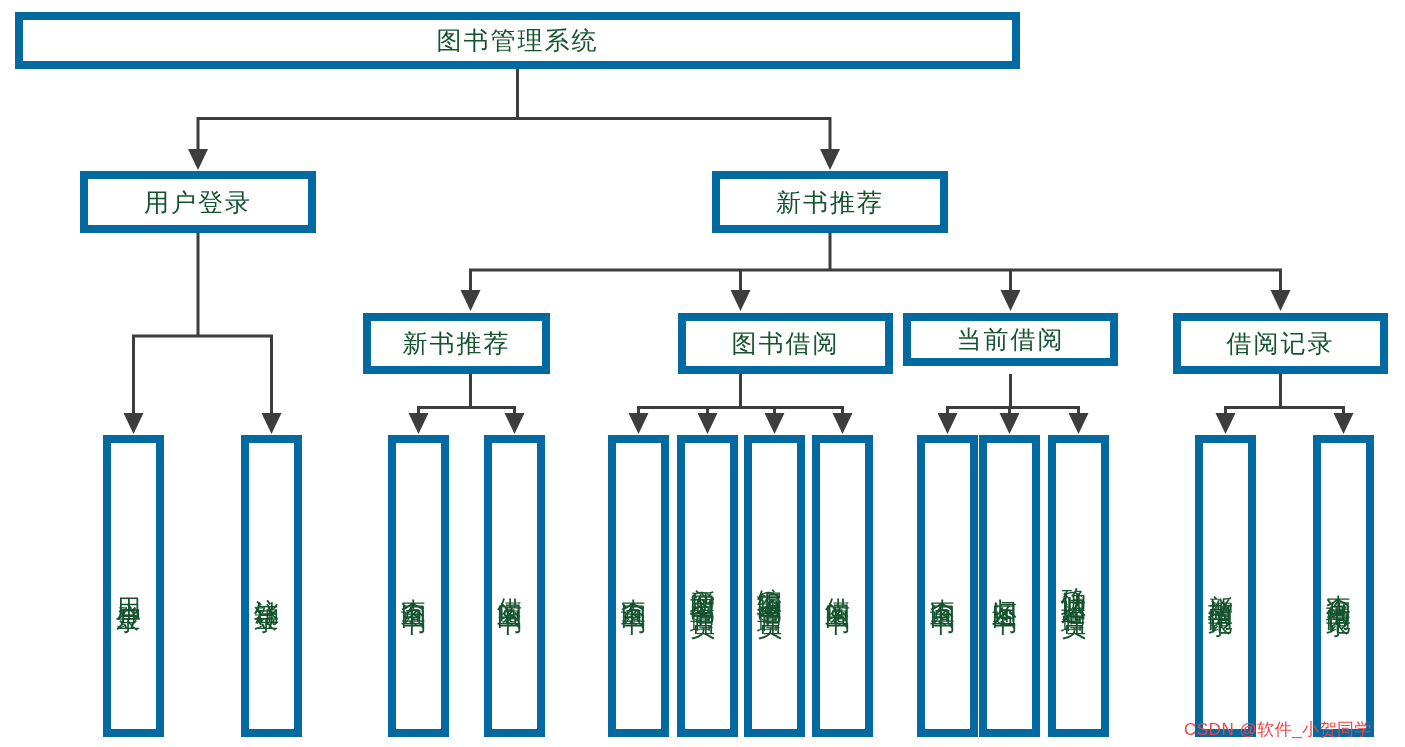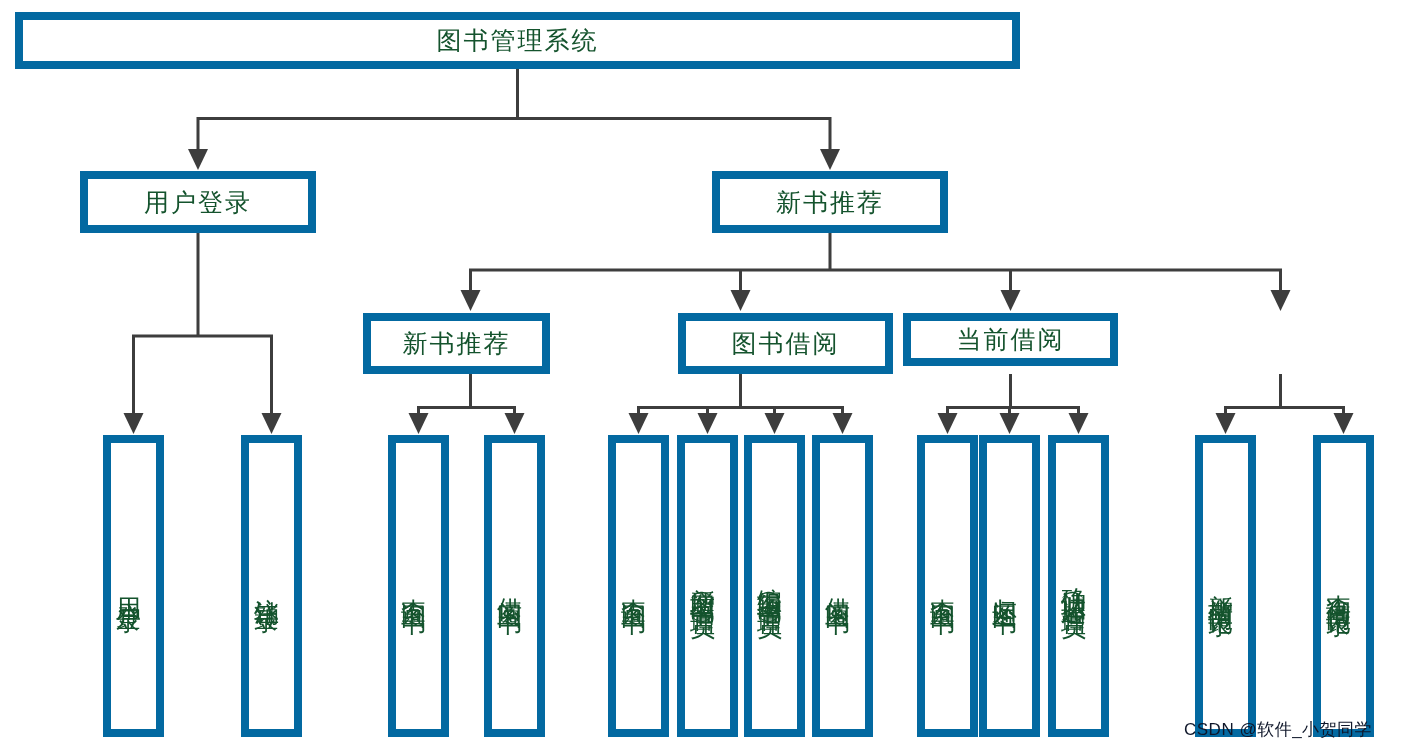--- a/index.html
+++ b/index.html
@@ -44,21 +44,21 @@
     font-size: 25px;
     letter-spacing: 4px;
     line-height: 55px;
   }
   .watermark {
     position: absolute;
     left: 1184px;
     top: 718px;
     font-size: 17px;
     letter-spacing: 0.5px;
-    color: #0f172a;
+    color: #ef4444;
     z-index: 5;
     white-space: nowrap;
   }
 </style>
 </head>
 <body>
 
 <div class="canvas">
 
   <svg class="connectors" viewBox="0 0 1405 747" xmlns="http://www.w3.org/2000/svg">
@@ -95,20 +95,21 @@
   </svg>
 
   <div class="node hnode" style="left:15px; top:12px; width:1005px; height:57px;">图书管理系统</div>
 
   <div class="node hnode" style="left:80px; top:171px; width:236px; height:62px;">用户登录</div>
   <div class="node hnode" style="left:712px; top:171px; width:236px; height:62px;">新书推荐</div>
 
   <div class="node hnode" style="left:363px; top:313px; width:187px; height:61px;">新书推荐</div>
   <div class="node hnode" style="left:633px; top:313px; width:215px; height:61px;margin-left:45px;">图书借阅</div>
   <div class="node hnode" style="left:903px; top:313px; width:215px; height:53px;">当前借阅</div>
+  <div class="node hnode" style="left:1173px; top:313px; width:215px; height:61px;">借阅记录</div>
 
   <div class="node vnode" style="left:103px;">用户登录</div>
   <div class="node vnode" style="left:241px;">注销登录</div>
 
   <div class="node vnode" style="left:388px;">查询图书</div>
   <div class="node vnode" style="left:484px;">借阅图书</div>
 
   <div class="node vnode" style="left:608px;">查询图书</div>
   <div class="node vnode" style="left:677px;">新增图书（管理员）</div>
   <div class="node vnode" style="left:744px;">编辑图书（管理员）</div>

